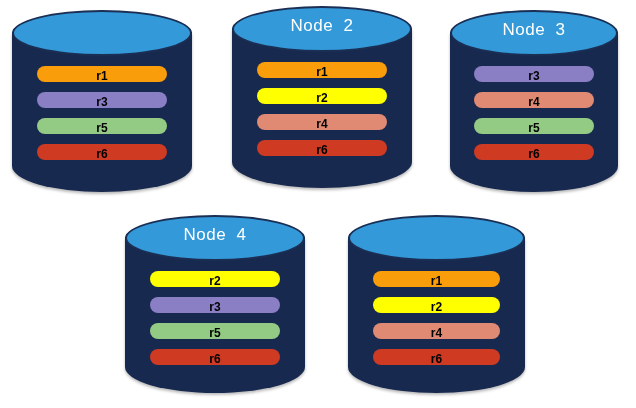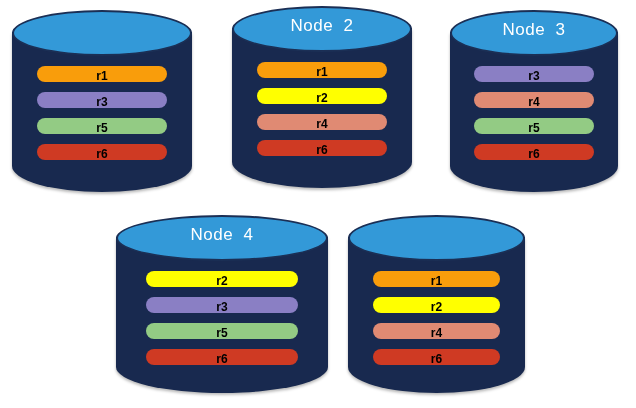--- a/index.html
+++ b/index.html
@@ -146,21 +146,21 @@
           <span style="color: rgb(0, 0, 0);">r4</span>
         </div>
         <div class="replica" style="background: rgb(147, 203, 132);">
           <span style="color: rgb(0, 0, 0);">r5</span>
         </div>
         <div class="replica" style="background: rgb(207, 58, 35);">
           <span style="color: rgb(0, 0, 0);">r6</span>
         </div>
       </div>
     </div>
-    <div class="node" style="left: 116px; top: 215px; width: 212px; height: 178px;">
+    <div class="node" style="left: 125px; top: 215px; width: 180px; height: 178px;">
       <div class="cyl-body" style="background: rgb(24, 41, 79);"></div>
       <div class="cyl-top" style="background: rgb(51, 153, 216); border-color: rgb(27, 47, 85);"></div>
       <div class="node-label" style="color: rgb(255, 255, 255);">Node  4</div>
       <div class="replicas">
         <div class="replica" style="background: rgb(255, 255, 0);">
           <span style="color: rgb(0, 0, 0);">r2</span>
         </div>
         <div class="replica" style="background: rgb(138, 127, 196);">
           <span style="color: rgb(0, 0, 0);">r3</span>
         </div>

